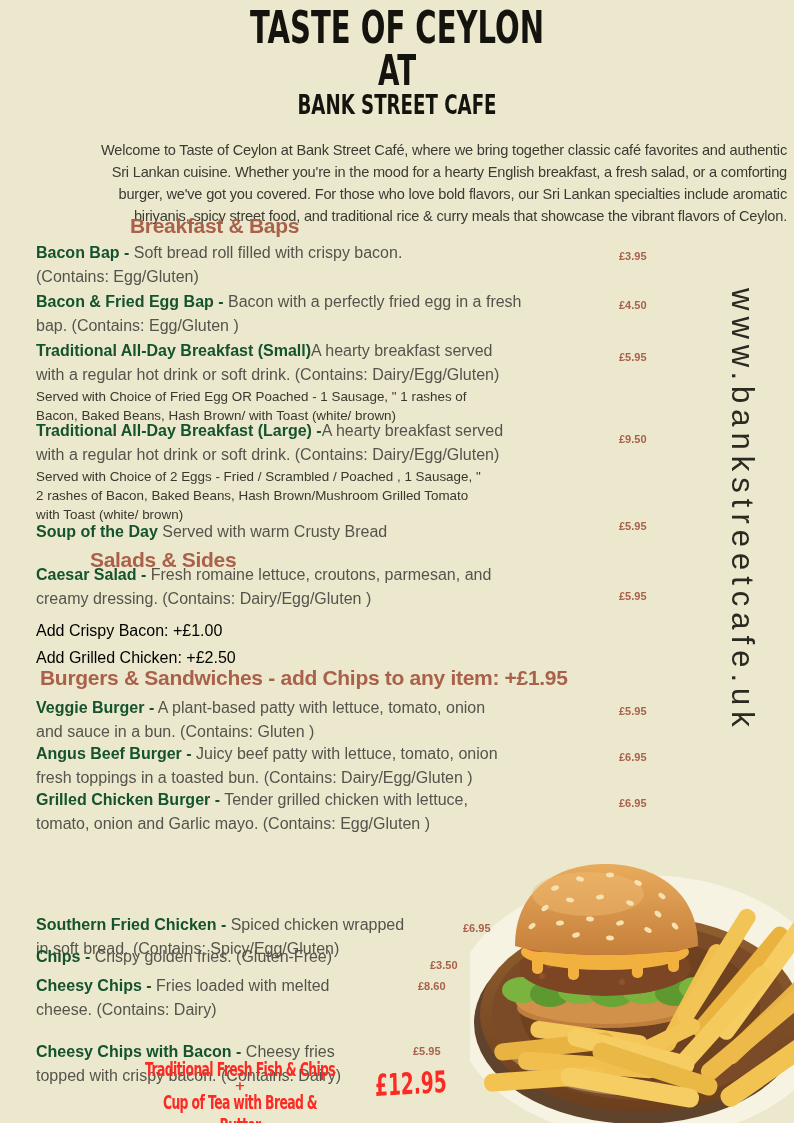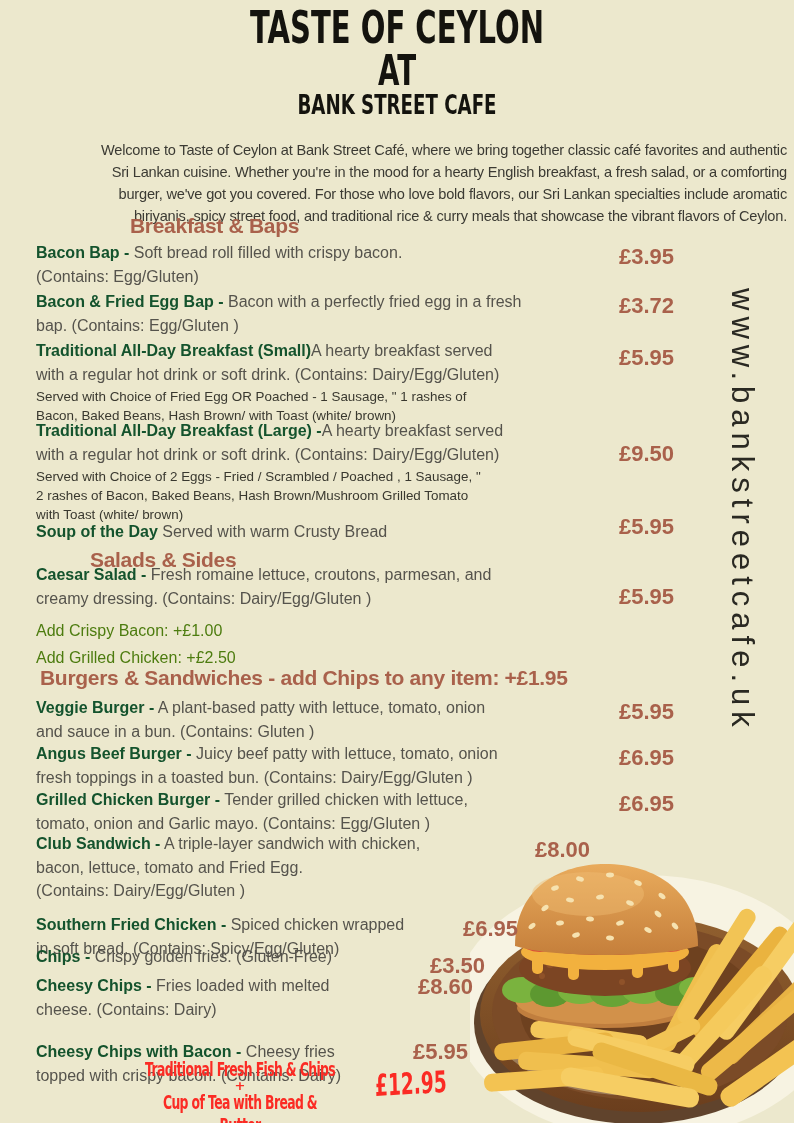--- a/index.html
+++ b/index.html
@@ -28,38 +28,38 @@
   }
   #h-breakfast { top:214px; left:130px; }
   #h-salads    { top:548px; left:90px;  }
   #h-burgers   { top:666px; left:40px;  }
   
   .item { position:absolute; left:36px; width:565px; font-size:16px; line-height:23.5px; color:#55534c; z-index:3; }
   .item-text { white-space:pre-line; }
   .item-name { font-weight:bold; color:#14532d; }
   .item-sub  { white-space:pre-line; font-size:13.4px; line-height:19px; color:#39382f; margin-top:1px; }
   .price {
-    position:absolute; left:583px; top:4px; font-size:22px; font-weight:bold;
+    position:absolute; left:583px; top:4px; font-size:11px; font-weight:bold;
     color:#a9614b; white-space:nowrap;
   }
   #it-bacon-bap    { top:241px; }
   #it-egg-bap      { top:290px; }
   #it-allday-small { top:339px; } #it-allday-small .price { top:7px; }
-  #it-allday-large { top:419px; } #it-allday-large .price { top:23px; }
+  #it-allday-large { top:419px; } #it-allday-large .price { top:9px; }
   #it-soup         { top:520px; } #it-soup .price { top:-5px; }
   #it-caesar       { top:563px; } #it-caesar .price { top:22px; }
   #it-veggie       { top:696px; }
   #it-angus        { top:742px; }
   #it-grilled      { top:788px; }
   #it-club         { top:832px; width:420px; } #it-club .price { left:499px; top:6px; }
   #it-southern     { top:913px; width:430px; } #it-southern .price { left:427px; top:4px; }
   #it-chips        { top:945px; width:400px; } #it-chips .price { left:394px; top:9px; }
   #it-cheesy       { top:974px; width:360px; } #it-cheesy .price { left:382px; top:1px; }
   #it-cheesybacon  { top:1040px; width:390px; } #it-cheesybacon .price { left:377px; top:0px; }
-  .extra { position:absolute; left:36px; font-size:16px; color:#4d7c0f; z-index:3; }
+  .extra { position:absolute; left:36px; font-size:16px; color:#000000; z-index:3; }
   #extra-bacon   { top:622px; }
   #extra-chicken { top:649px; }
   
   .website {
     position:absolute; top:288px; left:724px; writing-mode:vertical-rl;
     font-size:31px; letter-spacing:6px; color:#2a2922; z-index:2;
   }
   
   .special {
     position:absolute; top:1058px; left:80px; width:320px; text-align:center;
@@ -94,21 +94,21 @@
 
   <div class="item" id="it-bacon-bap">
     <div class="item-text"><span class="item-name">Bacon Bap -</span><span class="item-desc"> Soft bread roll filled with crispy bacon.
 (Contains: Egg/Gluten)</span></div>
     <span class="price">£3.95</span>
   </div>
 
   <div class="item" id="it-egg-bap">
     <div class="item-text"><span class="item-name">Bacon &amp; Fried Egg Bap -</span><span class="item-desc"> Bacon with a perfectly fried egg in a fresh
 bap. (Contains: Egg/Gluten )</span></div>
-    <span class="price">£3.72</span>
+    <span class="price">£4.50</span>
   </div>
 
   <div class="item" id="it-allday-small">
     <div class="item-text"><span class="item-name">Traditional All-Day Breakfast (Small)</span><span class="item-desc">A hearty breakfast served
 with a regular hot drink or soft drink. (Contains: Dairy/Egg/Gluten)</span></div>
     <div class="item-sub">Served with Choice of Fried Egg OR Poached - 1 Sausage, " 1 rashes of
 Bacon, Baked Beans, Hash Brown/ with Toast (white/ brown)</div>
     <span class="price">£5.95</span>
   </div>
 
@@ -150,26 +150,20 @@
 fresh toppings in a toasted bun. (Contains: Dairy/Egg/Gluten )</span></div>
     <span class="price">£6.95</span>
   </div>
 
   <div class="item" id="it-grilled">
     <div class="item-text"><span class="item-name">Grilled Chicken Burger -</span><span class="item-desc"> Tender grilled chicken with lettuce,
 tomato, onion and Garlic mayo. (Contains: Egg/Gluten )</span></div>
     <span class="price">£6.95</span>
   </div>
 
-  <div class="item" id="it-club">
-    <div class="item-text"><span class="item-name">Club Sandwich -</span><span class="item-desc"> A triple-layer sandwich with chicken,
-bacon, lettuce, tomato and Fried Egg.
-(Contains: Dairy/Egg/Gluten )</span></div>
-    <span class="price">£8.00</span>
-  </div>
 
   <div class="item" id="it-southern">
     <div class="item-text"><span class="item-name">Southern Fried Chicken -</span><span class="item-desc"> Spiced chicken wrapped
 in soft bread. (Contains: Spicy/Egg/Gluten)</span></div>
     <span class="price">£6.95</span>
   </div>
 
   <div class="item" id="it-chips">
     <div class="item-text"><span class="item-name">Chips -</span><span class="item-desc"> Crispy golden fries. (Gluten-Free)</span></div>
     <span class="price">£3.50</span>

